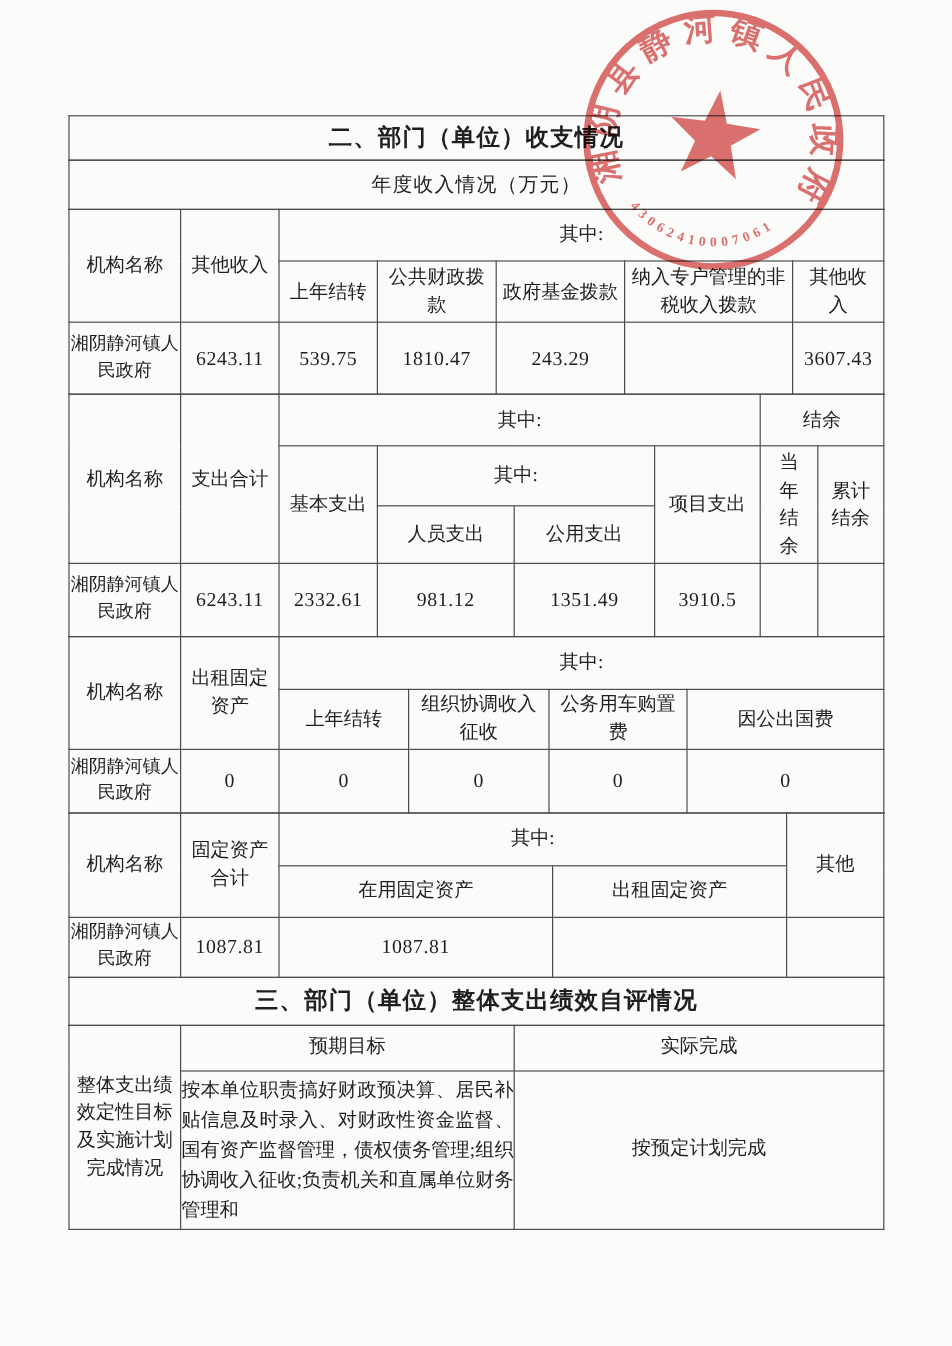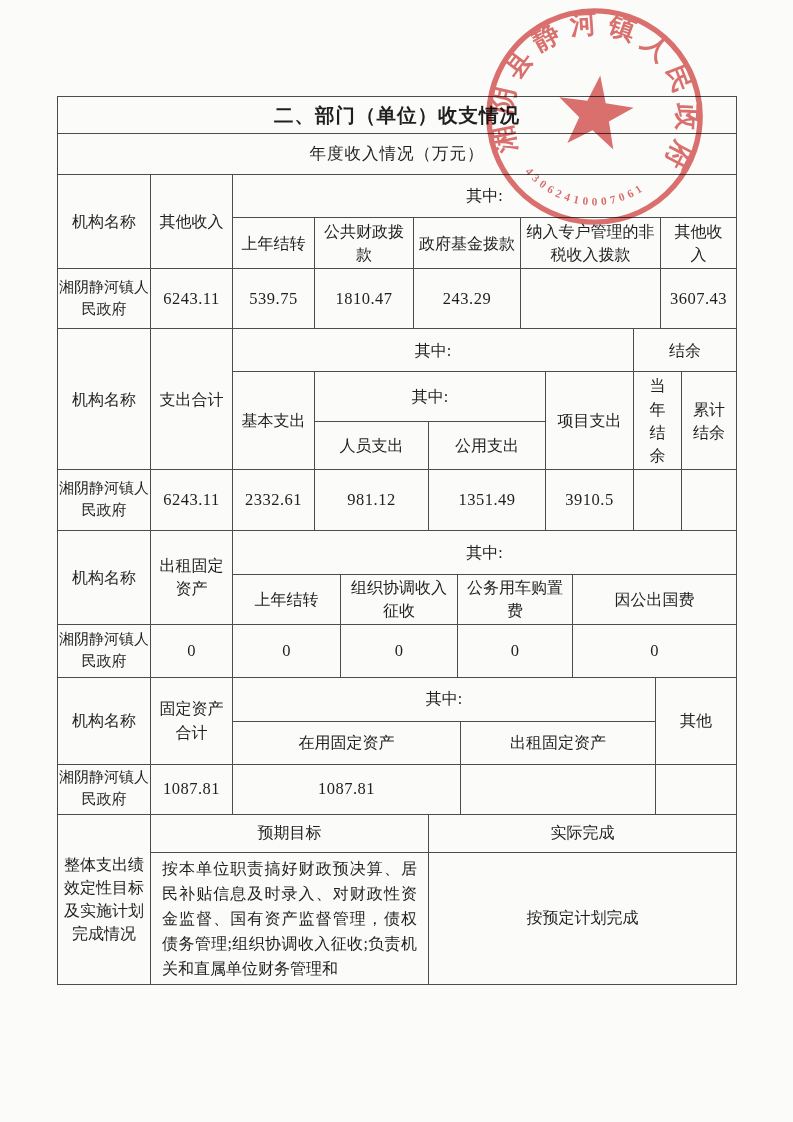--- a/index.html
+++ b/index.html
@@ -25,21 +25,21 @@
     overflow:hidden;
   }
   td.sec-title {
     font-family:"Liberation Sans","DejaVu Sans",sans-serif;
     font-weight:bold; font-size:19.5px; letter-spacing:1px;
   }
   td.subtitle { font-size:16.5px; letter-spacing:1px; }
   td.num { font-size:16.5px; letter-spacing:.5px; }
   td.org { font-size:15px; padding:1px; }
   td.tight { padding:2px 8px;margin-left:36px; }
-  td.longtext { text-align:justify; font-size:16px; line-height:25px; padding:3px 11px; vertical-align:top; }
+  td.longtext { text-align:justify; font-size:16px; line-height:25px; padding:3px 0; vertical-align:top; }
   tr.h37{height:37px} tr.h41{height:41px} tr.h43{height:43px} tr.h48{height:48px}
   tr.h60{height:60px} tr.h42{height:42px} tr.h40{height:40px} tr.h61{height:61px}
   tr.h44{height:44px} tr.h53{height:53px} tr.h50{height:50px} tr.h38{height:38px}
   tr.h104{height:104px}
   #seal {
     position:absolute; left:481px; top:3px; width:227px; height:227px;
     mix-blend-mode:multiply; opacity:.88; pointer-events:none;
   }
   #seal text { font-family:"Liberation Serif","DejaVu Serif",serif; font-weight:bold; }
 </style>
@@ -202,20 +202,30 @@
     <tr class="h50">
       <td class="org">湘阴静河镇人民政府</td>
       <td class="num">1087.81</td>
       <td class="num">1087.81</td>
       <td class="num"></td>
       <td class="num"></td>
     </tr>
   </tbody>
     </table>
 
+  <table>
+    <colgroup>
+        <col style="width:679px">
+      </colgroup>
+    <tbody>
+        <tr class="h40">
+          <td class="sec-title">三、部门（单位）整体支出绩效自评情况</td>
+        </tr>
+  </tbody>
+    </table>
 
   <table>
     <colgroup>
       <col style="width:93px">
         <col style="width:278px">
         <col style="width:308px">
     </colgroup>
     <tbody>
         <tr class="h38">
       <td rowspan="2" class="org" style="font-size:16px">整体支出绩效定性目标及实施计划完成情况</td>

